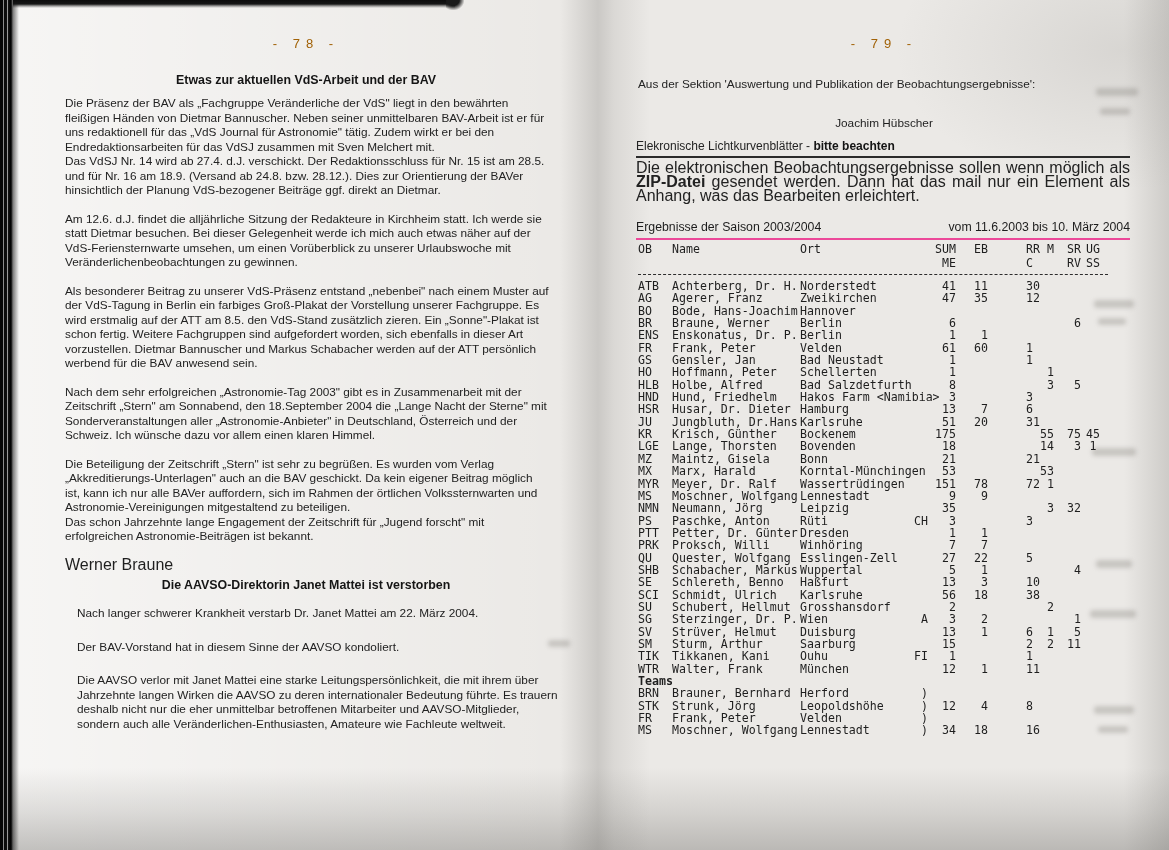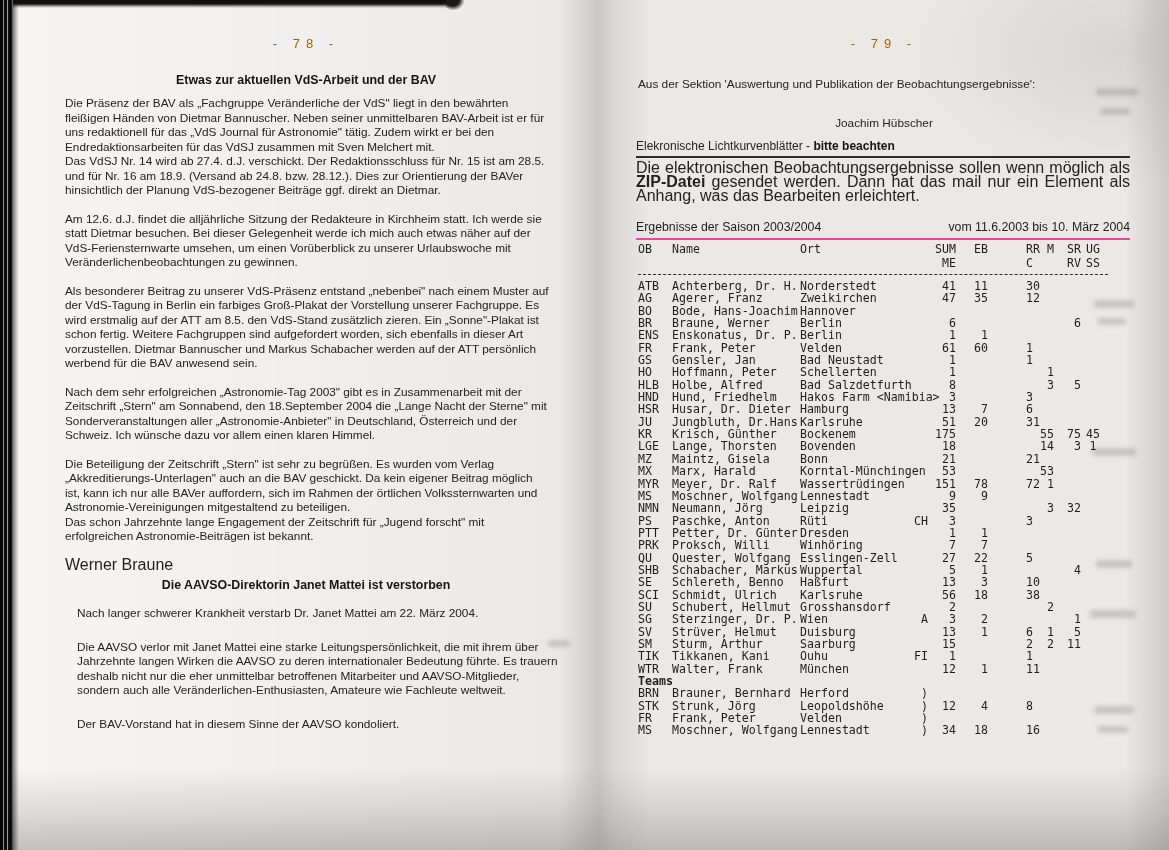--- a/index.html
+++ b/index.html
@@ -102,22 +102,22 @@
     <p class="para g">Nach dem sehr erfolgreichen „Astronomie-Tag 2003" gibt es in Zusammenarbeit mit der Zeitschrift „Stern" am Sonnabend, den 18.September 2004 die „Lange Nacht der Sterne" mit Sonderveranstaltungen aller „Astronomie-Anbieter" in Deutschland, Österreich und der Schweiz. Ich wünsche dazu vor allem einen klaren Himmel.</p>
     <p class="para g">Die Beteiligung der Zeitschrift „Stern" ist sehr zu begrüßen. Es wurden vom Verlag „Akkreditierungs-Unterlagen" auch an die BAV geschickt. Da kein eigener Beitrag möglich ist, kann ich nur alle BAVer auffordern, sich im Rahmen der örtlichen Volkssternwarten und Astronomie-Vereinigungen mitgestaltend zu beteiligen.</p>
     <p class="para">Das schon Jahrzehnte lange Engagement der Zeitschrift für „Jugend forscht" mit erfolgreichen Astronomie-Beiträgen ist bekannt.</p>
     <div class="signature">Werner Braune</div>
   </div>
 
   <div class="h-title t2">Die AAVSO-Direktorin Janet Mattei ist verstorben</div>
 
   <div class="art2">
     <p class="para">Nach langer schwerer Krankheit verstarb Dr. Janet Mattei am 22. März 2004.</p>
+    <p class="para g2">Der BAV-Vorstand hat in diesem Sinne der AAVSO kondoliert.</p>
     <p class="para g2">Die AAVSO verlor mit Janet Mattei eine starke Leitungspersönlichkeit, die mit ihrem über Jahrzehnte langen Wirken die AAVSO zu deren internationaler Bedeutung führte. Es trauern deshalb nicht nur die eher unmittelbar betroffenen Mitarbeiter und AAVSO-Mitglieder, sondern auch alle Veränderlichen-Enthusiasten, Amateure wie Fachleute weltweit.</p>
-    <p class="para g2">Der BAV-Vorstand hat in diesem Sinne der AAVSO kondoliert.</p>
   </div>
 </div>
 
 <div class="rpage">
   <div class="page-num">- 79 -</div>
 
   <div class="r-sect">Aus der Sektion 'Auswertung und Publikation der Beobachtungsergebnisse':</div>
   <div class="r-author">Joachim Hübscher</div>
 
   <div class="notice-h">

